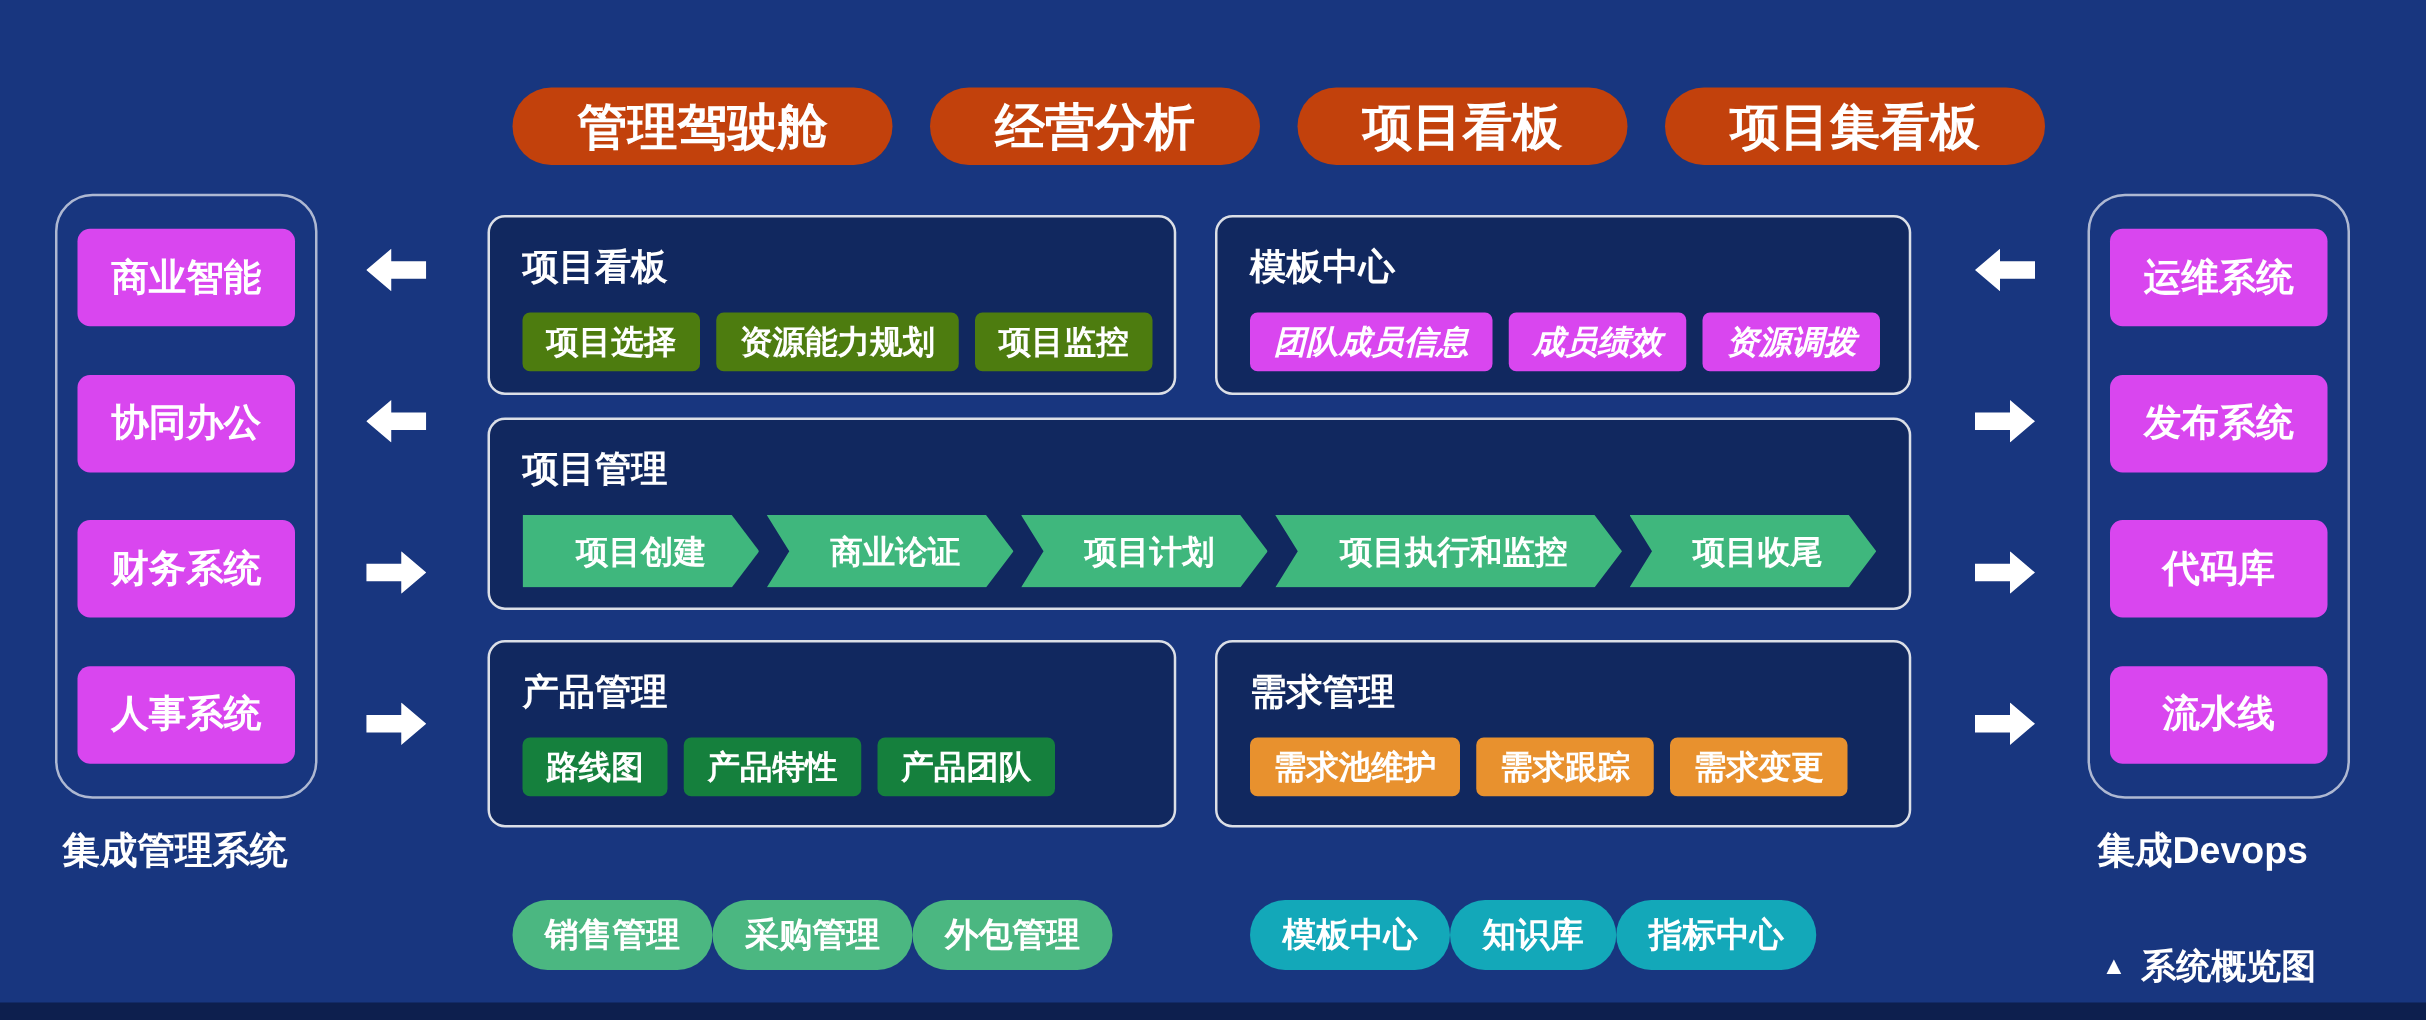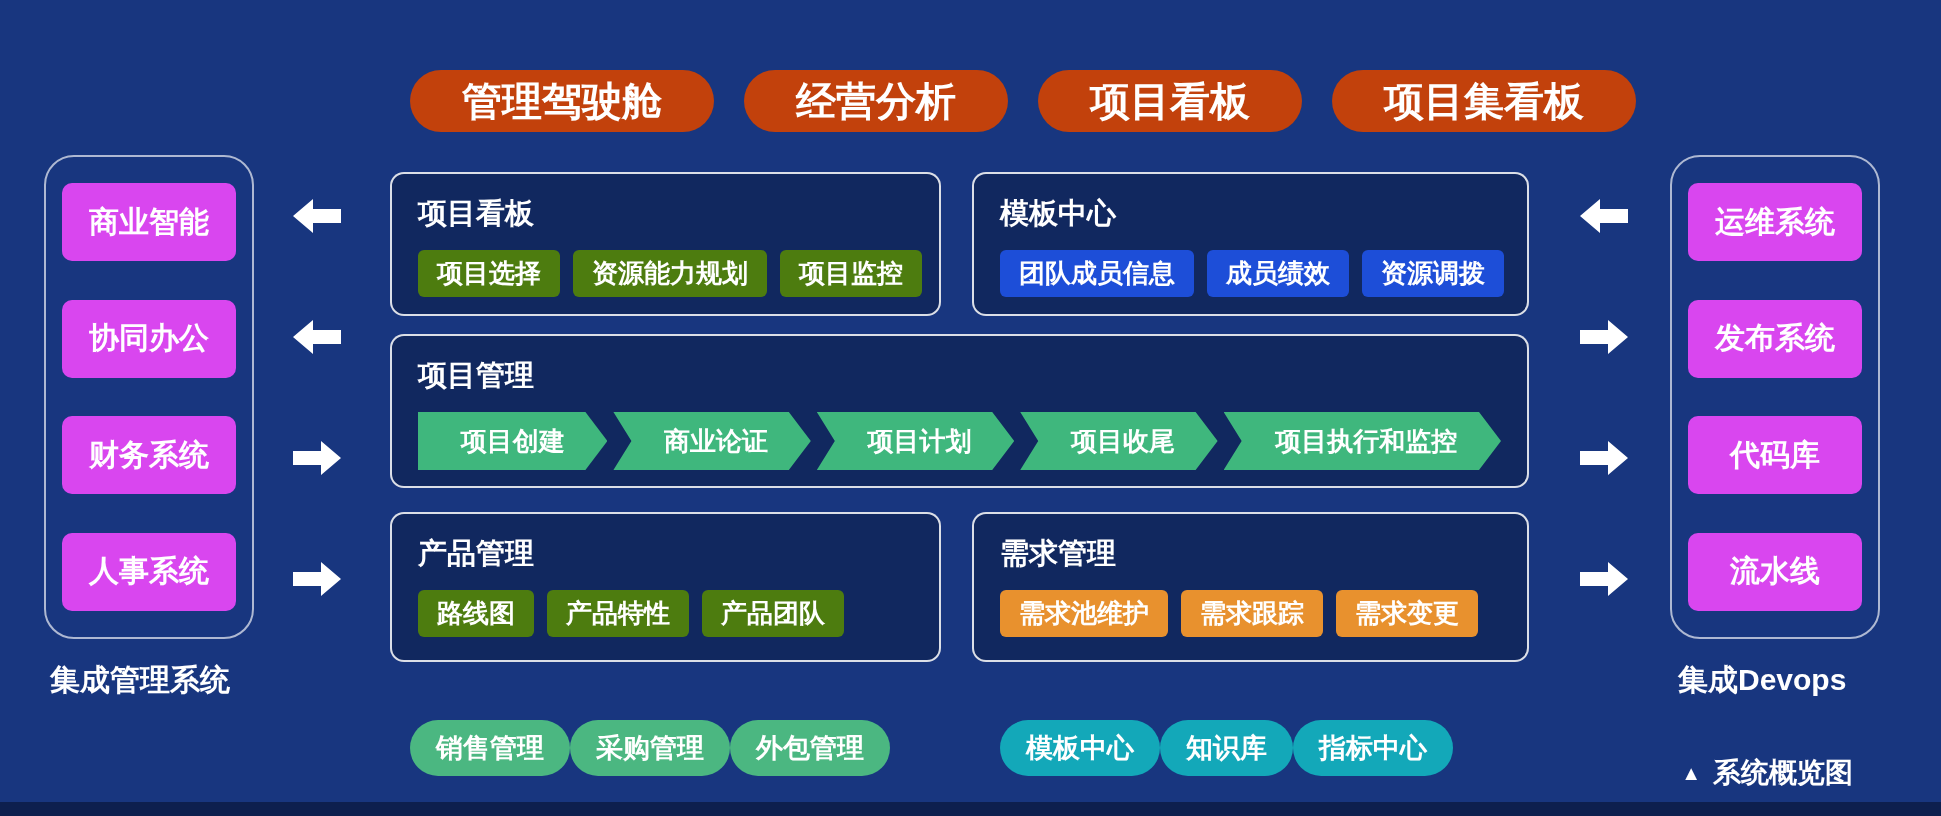--- a/index.html
+++ b/index.html
@@ -37,22 +37,22 @@
   #panel-portfolio   { left:390px; top:172px; width:551px;  height:144px; }
   #panel-team        { left:972px; top:172px; width:557px;  height:144px; }
   #panel-project     { left:390px; top:334px; width:1139px; height:154px; }
   #panel-product     { left:390px; top:512px; width:551px;  height:150px; }
   #panel-requirement { left:972px; top:512px; width:557px;  height:150px; }
 
   .chip-row { display:flex; gap:13px; }
   .chip { height:47px; padding:0 19px; border-radius:6px; display:flex; align-items:center;
           justify-content:center; font-size:26px; font-weight:bold; white-space:nowrap; }
   .chip.sky    { background:#4d7c0f; }
-  .chip.teal   { background:#1d4ed8; }
-  .chip.purple { background:#4d7c0f; }
+  .chip.teal   { background:#d946ef;font-style:italic; }
+  .chip.purple { background:#15803d; }
   .chip.orange { background:#E8912E; }
 
   .flow { display:flex; margin-top:14px;text-align:center; }
   .chev { flex:1; height:58px; display:flex; align-items:center; justify-content:center;
           background:#3FB77D; font-size:26px; font-weight:bold; margin-left:6px;
           padding:0 22px 0 30px; white-space:nowrap;
           clip-path: polygon(0 0, calc(100% - 22px) 0, 100% 50%, calc(100% - 22px) 100%, 0 100%, 18px 50%); }
   .chev.first { margin-left:0; padding:0 22px;
           clip-path: polygon(0 0, calc(100% - 22px) 0, 100% 50%, calc(100% - 22px) 100%, 0 100%); }
   .chev.wide { flex:1.55; }
@@ -123,22 +123,22 @@
       <span class="chip teal">资源调拨</span>
     </div>
   </div>
 
   <div class="panel" id="panel-project">
     <div class="panel-title">项目管理</div>
     <div class="flow">
       <div class="chev first">项目创建</div>
       <div class="chev">商业论证</div>
       <div class="chev">项目计划</div>
+      <div class="chev wide">项目执行和监控</div>
       <div class="chev">项目收尾</div>
-      <div class="chev wide">项目执行和监控</div>
     </div>
   </div>
 
   <div class="panel" id="panel-product">
     <div class="panel-title">产品管理</div>
     <div class="chip-row">
       <span class="chip purple">路线图</span>
       <span class="chip purple">产品特性</span>
       <span class="chip purple">产品团队</span>
     </div>

